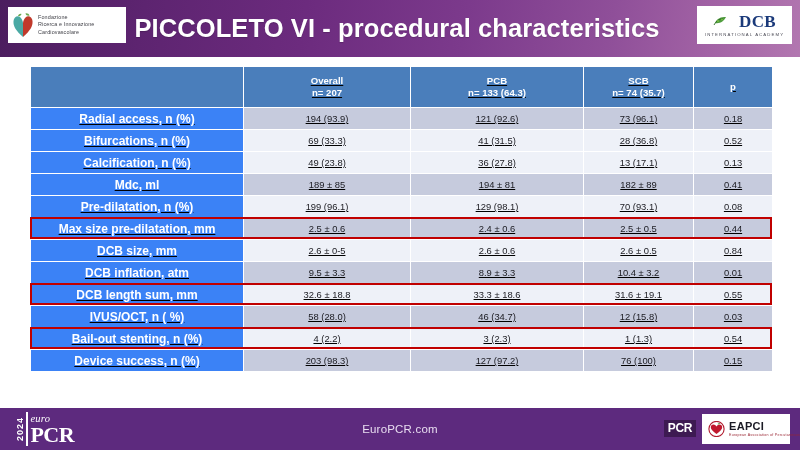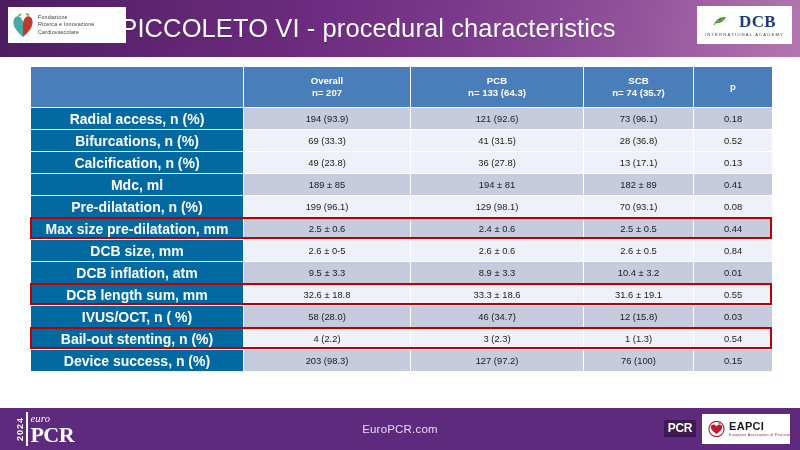--- a/index.html
+++ b/index.html
@@ -32,24 +32,25 @@
   }
   .header-title {
     position: absolute;
     left: 0; top: 0;
     width: 736px; height: 57px;
     display: flex;
     align-items: center;
     justify-content: center;
     color: #ffffff;
     font-size: 25.5px;
-    font-weight: 400;
+    font-weight: 700;
     letter-spacing: 0.1px;
     white-space: nowrap;
     text-shadow: 0 1px 1px rgba(0,0,0,0.18);
+    padding-left: 29px;
   }
 
   
   .logo-fond {
     position: absolute;
     left: 8px; top: 7px;
     width: 118px; height: 36px;
     background: #ffffff;
     display: flex;
     align-items: center;
@@ -105,20 +106,21 @@
   
   .table-wrap {
     position: absolute;
     left: 30px; top: 66px;
     width: 742px;
   }
   table.data {
     border-collapse: collapse;
     width: 742px;
     table-layout: fixed;
+    text-decoration: underline;
   }
   table.data col.c-label { width: 213px; }
   table.data col.c-overall { width: 167px; }
   table.data col.c-pcb { width: 173px; }
   table.data col.c-scb { width: 110px; }
   table.data col.c-p   { width: 79px; }
 
   table.data thead th {
     background: #4a7ebb;
     color: #ffffff;
@@ -138,24 +140,24 @@
     height: 22px;
     padding: 0 4px;
     font-size: 9.4px;
     color: #1a1a20;
     text-align: center;
     vertical-align: middle;
     border: 1px solid #ffffff;
     box-sizing: border-box;
   }
   table.data tbody td.lbl {
-    background: #0369a1;
-    color: #ffffff;
-    font-weight: 700;
-    font-size: 14px;
+    background: #3b82f6;
+    color: #ffffff;
+    font-weight: 700;
+    font-size: 12px;
   }
   tbody tr.odd td.val { background: #c6cbdd; }
   tbody tr.even td.val { background: #eef1f8; }
 
   
   .hl {
     position: absolute;
     left: 0;
     width: 742px;
     height: 22px;

